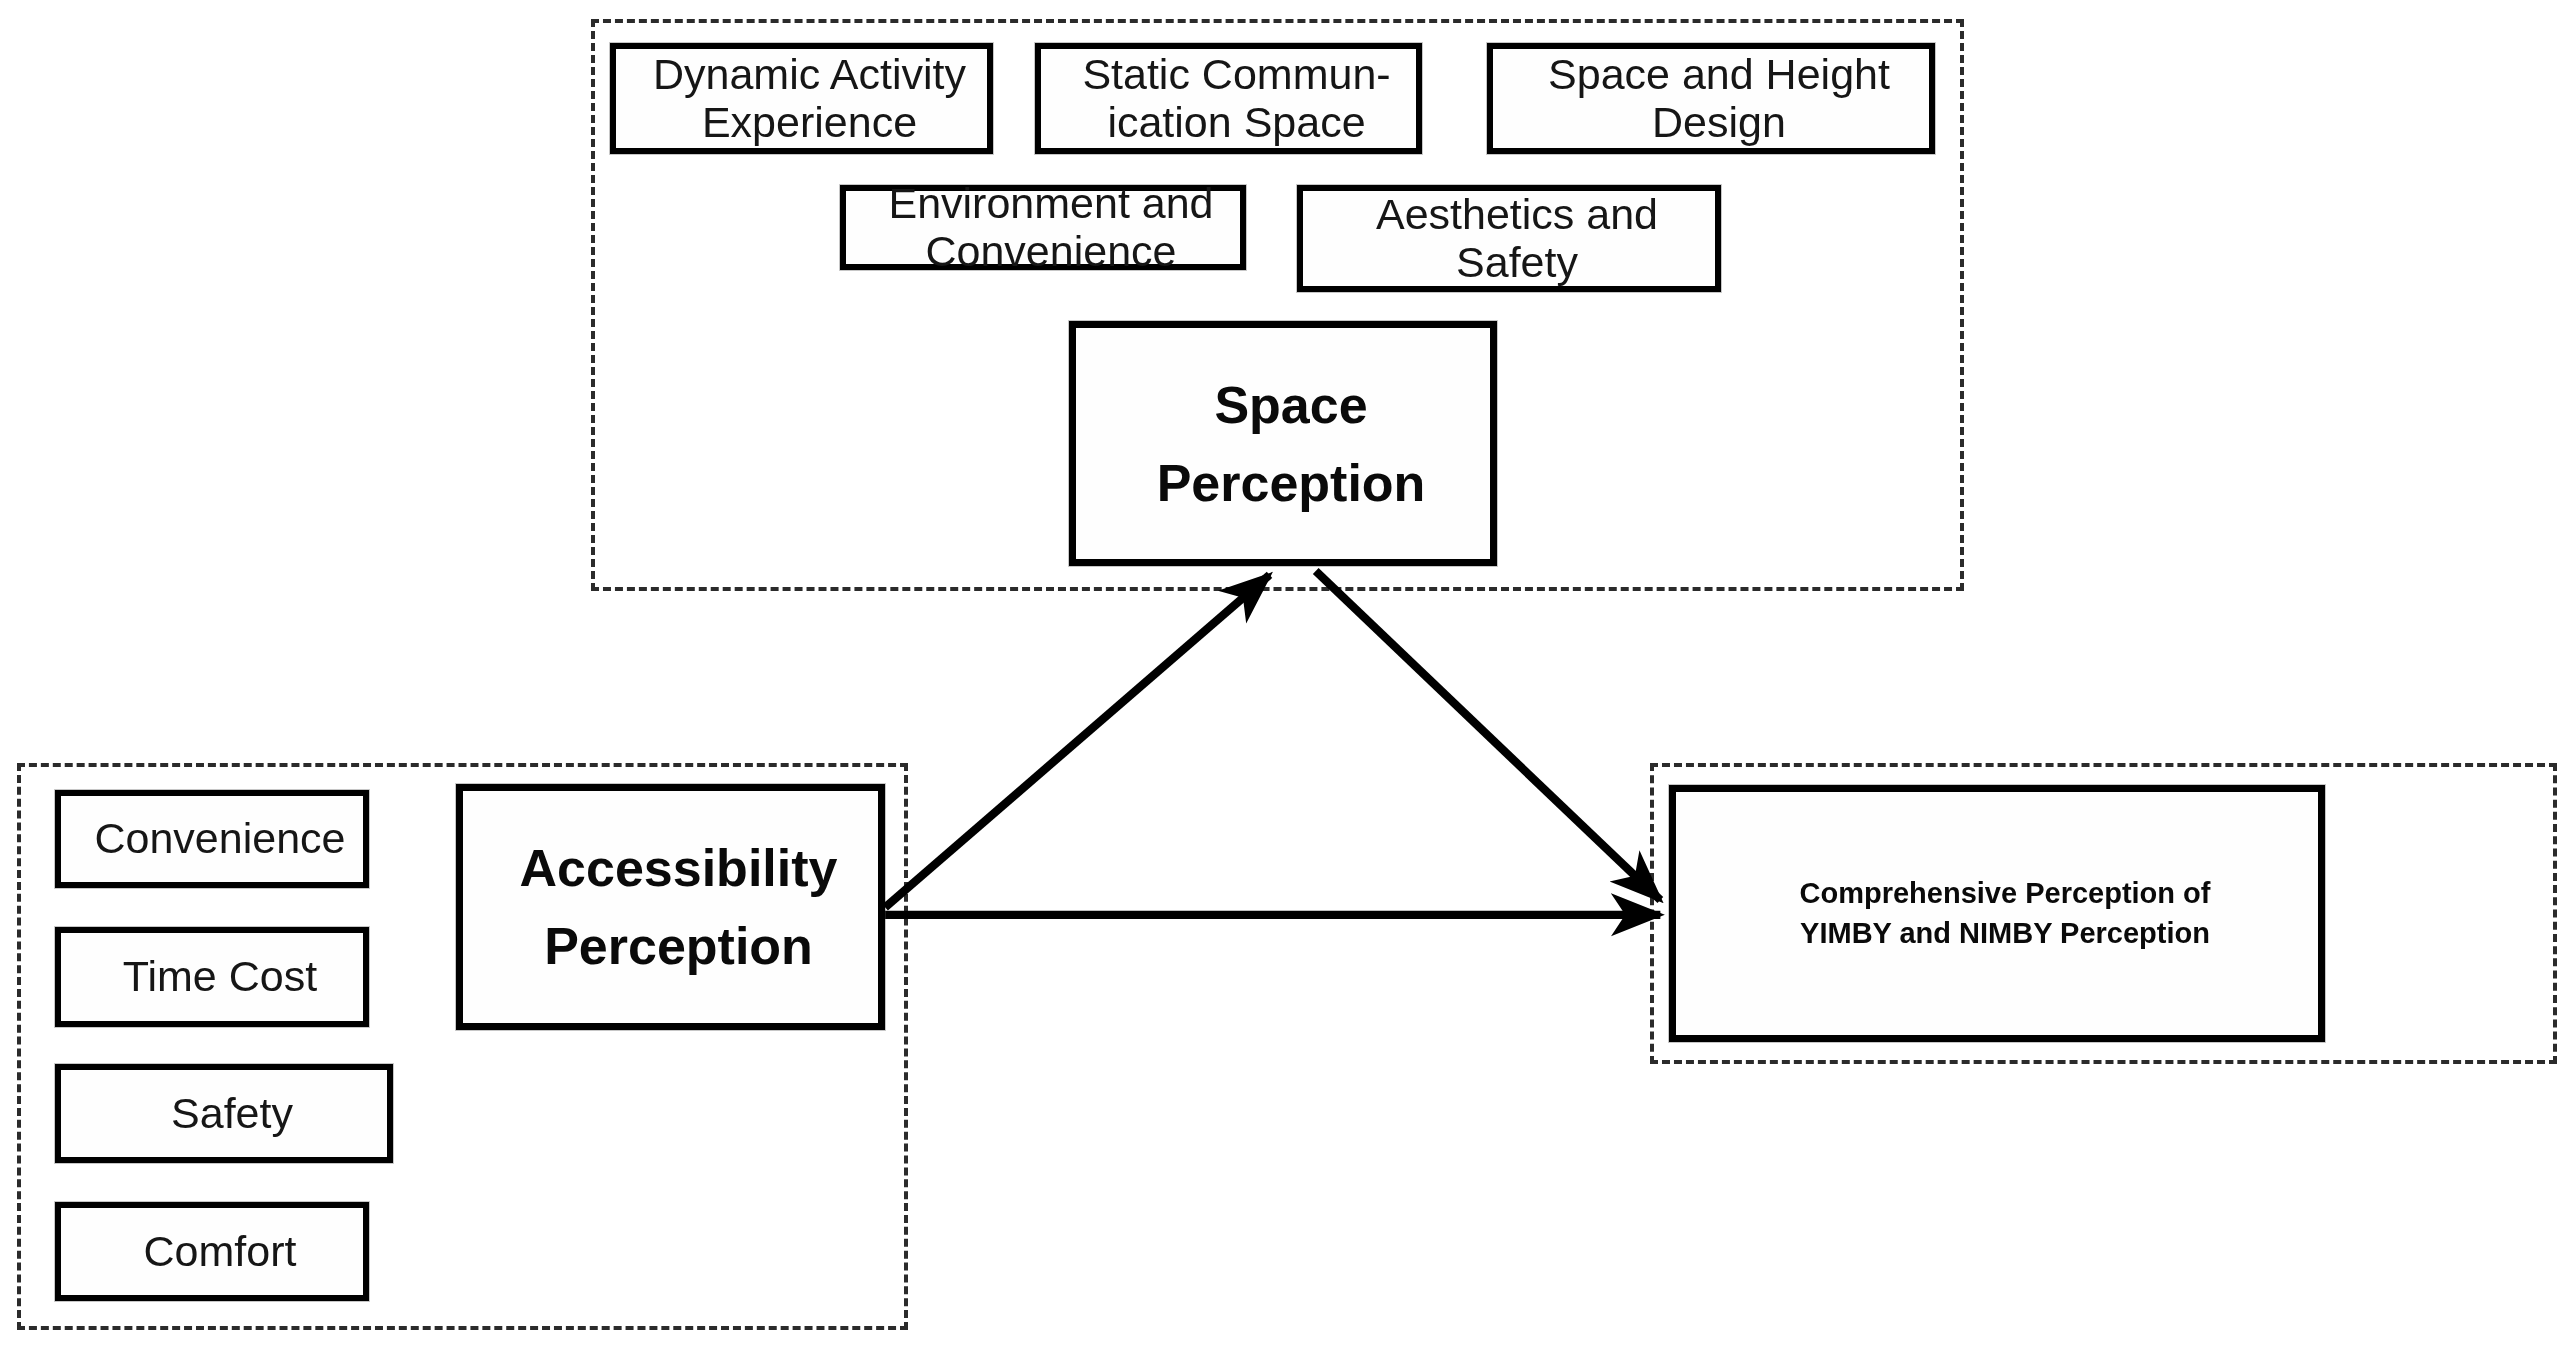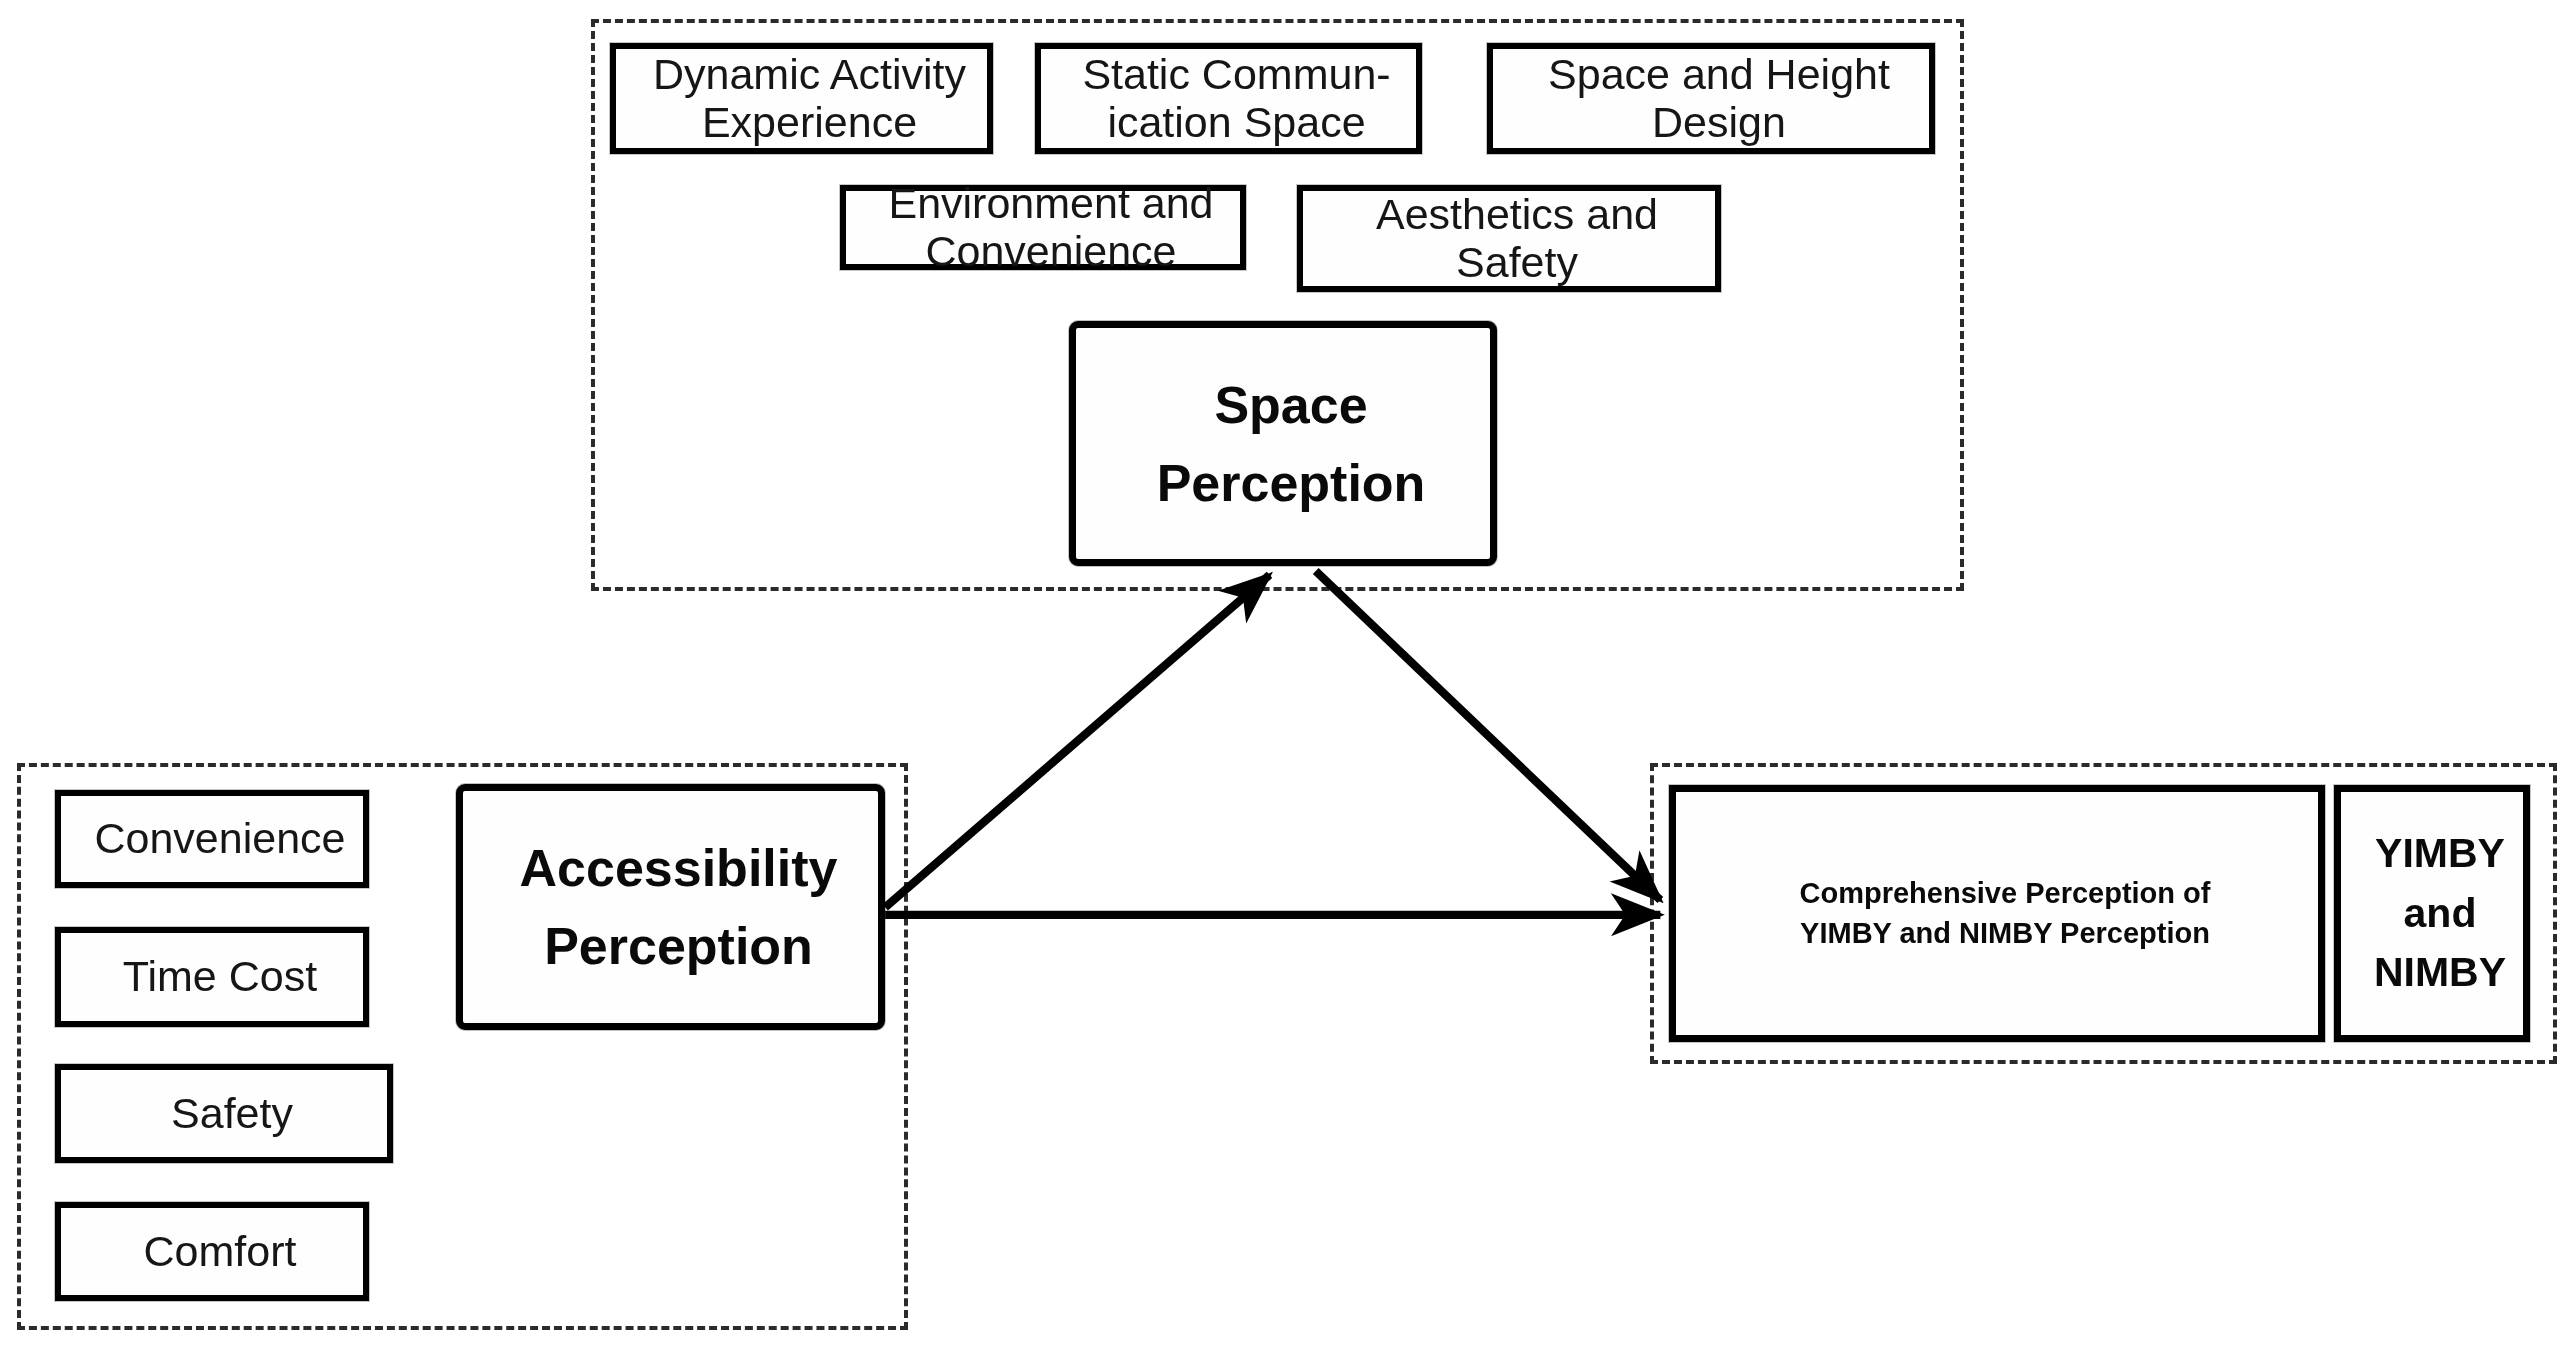--- a/index.html
+++ b/index.html
@@ -39,21 +39,20 @@
     font-weight: 400;
     color: #161616;
   }
 
   .construct {
     border-width: 7.4px;
     font-weight: 700;
     font-size: 52px;
     line-height: 1.5;
     color: #0a0a0a;
-    border-radius: 9px;
   }
 
   .outcome-main {
     border-width: 7.4px;
     font-weight: 700;
     font-size: 29px;
     line-height: 1.35;
     color: #0a0a0a;
   }
 
@@ -110,23 +109,20 @@
   <div class="box indicator" style="left:55px; top:1202px; width:314px; height:99px;">Comfort</div>
 
   <div class="box construct" style="left:456px; top:784px; width:429px; height:246px;">Accessibility
 Perception</div>
 
   <div class="group" style="left:1650px; top:763px; width:907px; height:301px;"></div>
 
   <div class="box outcome-main" style="left:1669px; top:785px; width:656px; height:257px;">Comprehensive Perception of
 YIMBY and NIMBY Perception</div>
 
-  <div class="box outcome-side" style="left:2334px; top:785px; width:196px; height:257px;">YIMBY
-and
-NIMBY</div>
 
   <svg class="arrows" viewBox="0 0 2788 1462" xmlns="http://www.w3.org/2000/svg">
     <defs>
       <marker id="ah" viewBox="0 0 12 12" refX="11" refY="6" markerWidth="6.5" markerHeight="6.5" orient="auto">
         <path d="M0,1.2 L12,6 L0,10.8 L3.2,6 Z" fill="#000"></path>
       </marker>
     </defs>
     <line x1="958" y1="982" x2="1374" y2="622" marker-end="url(#ah)"></line>
     <line x1="1424" y1="618" x2="1797" y2="974" marker-end="url(#ah)"></line>
     <line x1="958" y1="990" x2="1797" y2="990" marker-end="url(#ah)"></line>

